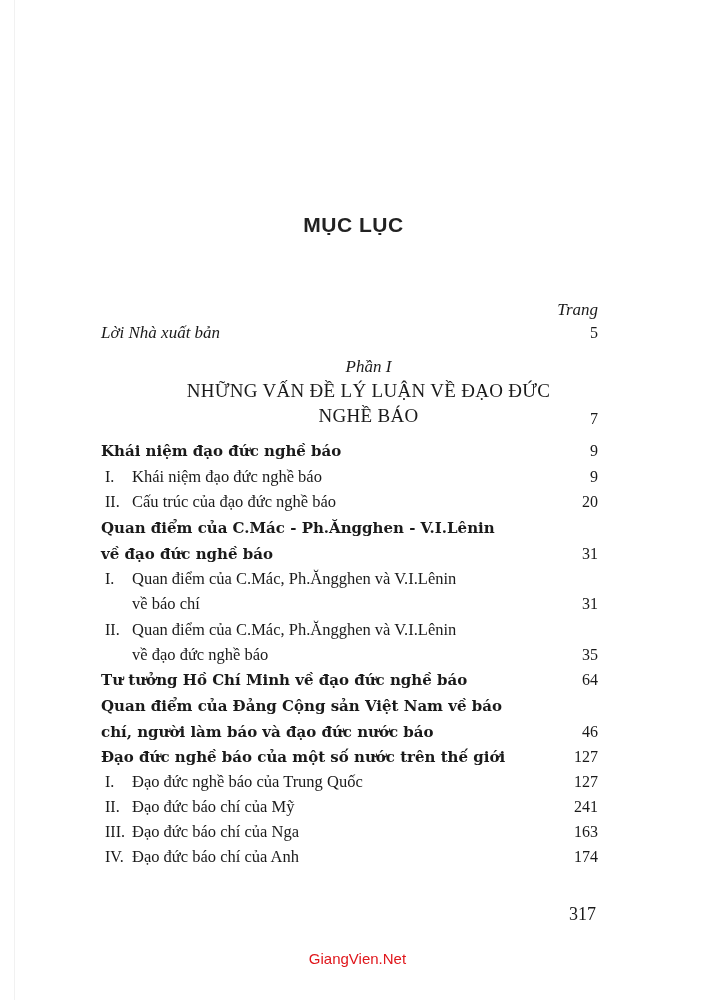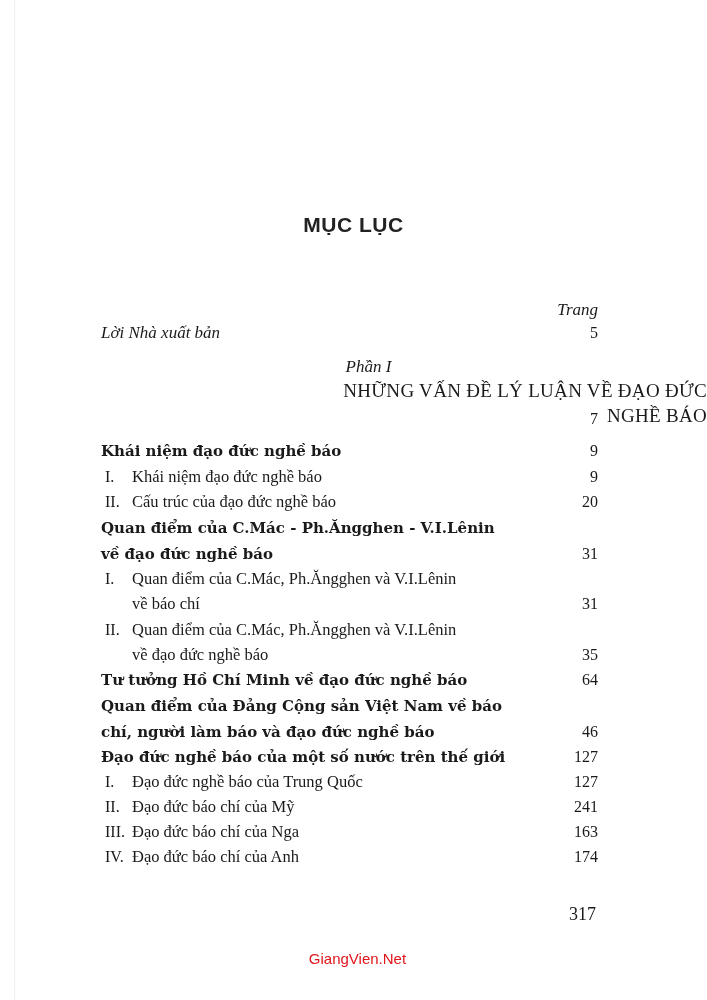--- a/index.html
+++ b/index.html
@@ -16,21 +16,21 @@
   }
   .row { position: absolute; left: 101px; width: 497px; font-size: 15.5px; line-height: 20px; }
   .row .txt { position: absolute; left: 0; top: 0; white-space: nowrap; }
   .row .num { position: absolute; right: 0; top: 0; text-align: right; font-family: "Liberation Serif", "DejaVu Serif", serif; font-size: 16px; }
   .row .roman { position: absolute; left: 4px; top: 0; font-family: "Liberation Serif", serif; font-size: 16px; }
   .row .sub { position: absolute; left: 31px; top: 0; white-space: nowrap; font-family: "Liberation Serif", serif; font-size: 16.5px; }
   .bold { font-weight: bold; font-family: "DejaVu Serif", serif; font-size: 15px; }
   .ital { font-style: italic; font-family: "Liberation Serif", serif; font-size: 17px; text-align: center; }
   .trang { position: absolute; right: 109px; top: 300px; font-style: italic; font-family: "Liberation Serif", serif; font-size: 17px; }
   .part-label { position: absolute; left: 0; width: 707px; text-align: center; top: 357px; padding-left: 30px; box-sizing: border-box; font-style: italic; font-family: "Liberation Serif", serif; font-size: 17px; }
-  .part-title { position: absolute; left: 0; width: 707px; text-align: right; box-sizing: border-box; padding-left: 30px; font-family: "Liberation Serif", serif; font-size: 19px; letter-spacing: 0.3px; }
+  .part-title { position: absolute; left: 0; width: 707px; text-align: center; box-sizing: border-box; padding-left: 30px; font-family: "Liberation Serif", serif; font-size: 19px; letter-spacing: 0.3px; }
   .footer-num { position: absolute; right: 111px; top: 904px; font-family: "Liberation Serif", serif; font-size: 18px; }
   .watermark { position: absolute; left: 0; width: 707px; top: 950px; text-align: center; padding-left: 8px; box-sizing: border-box; font-family: "Liberation Sans", sans-serif; font-size: 15px; color: #e0161b; }
 </style>
 </head>
 <body>
 
 <div class="page-edge"></div>
 
 <div class="title">MỤC LỤC</div>
 
@@ -89,21 +89,21 @@
 
 <div class="row" style="top:670px">
   <span class="txt bold">Tư tưởng Hồ Chí Minh về đạo đức nghề báo</span>
   <span class="num">64</span>
 </div>
 
 <div class="row" style="top:696px">
   <span class="txt bold">Quan điểm của Đảng Cộng sản Việt Nam về báo</span>
 </div>
 <div class="row" style="top:722px">
-  <span class="txt bold">chí, người làm báo và đạo đức nghề báo</span>
+  <span class="txt bold">chí, người làm báo và đạo đức nước báo</span>
   <span class="num">46</span>
 </div>
 
 <div class="row" style="top:747px">
   <span class="txt bold">Đạo đức nghề báo của một số nước trên thế giới</span>
   <span class="num">127</span>
 </div>
 <div class="row" style="top:772px">
   <span class="roman">I.</span>
   <span class="sub">Đạo đức nghề báo của Trung Quốc</span>

